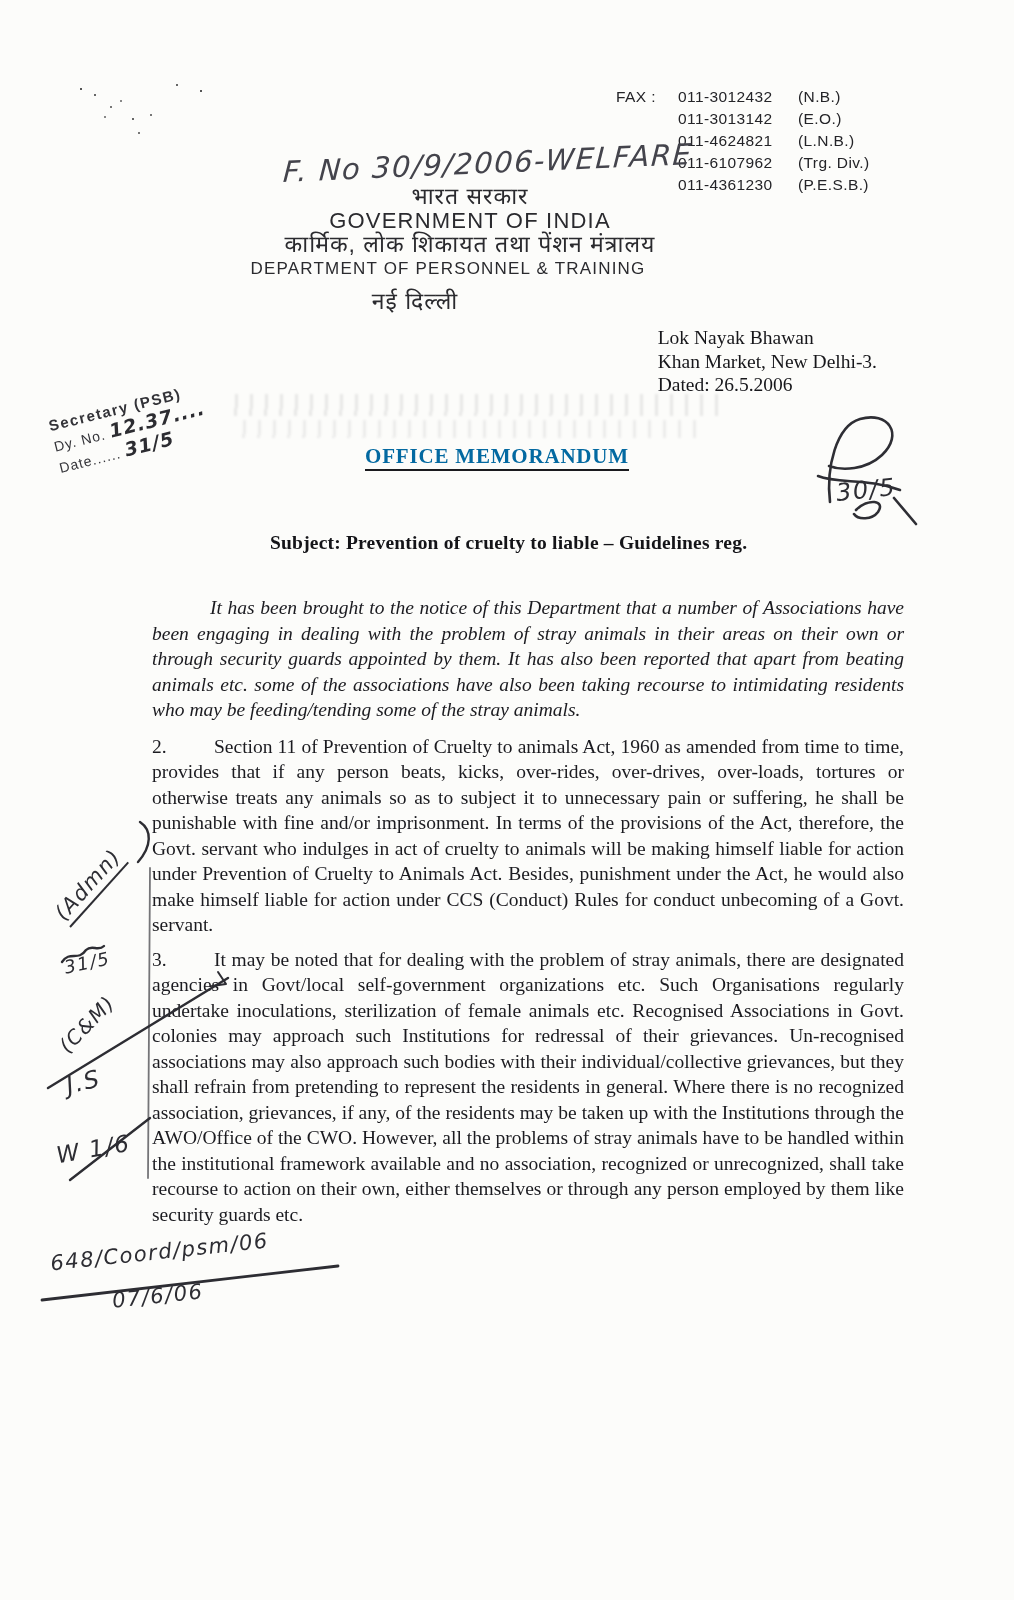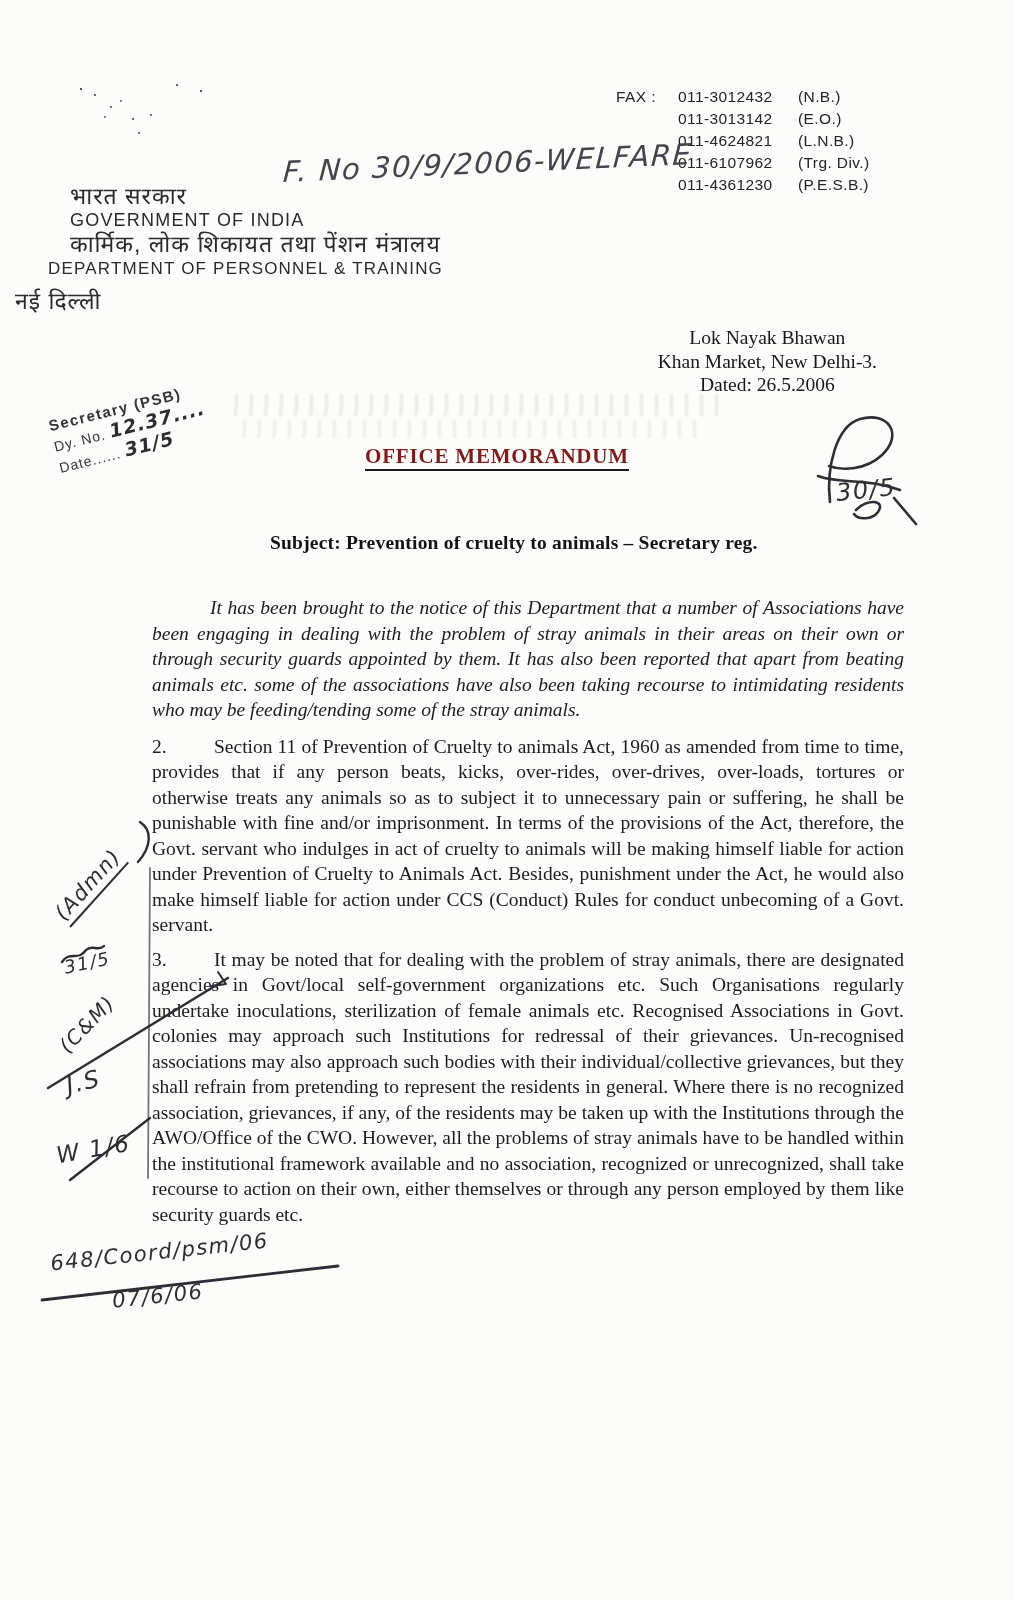--- a/index.html
+++ b/index.html
@@ -22,52 +22,52 @@
   .hand{
     font-family:"DejaVu Sans",sans-serif;font-style:italic;color:#3a3a40;
     letter-spacing:1.5px;
   }
   .fileno{
     position:absolute;left:283px;top:146px;font-size:29px;
     transform:rotate(-2.5deg) skewX(-6deg);white-space:nowrap;color:#44444c;
   }
   
   .letterhead{
-    position:absolute;left:70px;top:184px;width:800px;text-align:left;
+    position:absolute;left:70px;top:184px;width:800px;text-align:center;
     font-family:"Liberation Sans",sans-serif;color:#2a2a2e;
   }
   .lh-dev{font-size:23px;line-height:25px;letter-spacing:1px;}
-  .lh-eng{font-size:18px;line-height:23px;letter-spacing:1.2px;}
+  .lh-eng{font-size:22px;line-height:23px;letter-spacing:1.2px;}
   .lh-eng.small{font-size:17px;line-height:24px;}
   .shift20{transform:translateX(-22px);}
   .shift55{transform:translateX(-55px);margin-top:8px;}
   
   .address{
-    position:absolute;right:137px;top:326px;text-align:center;
+    position:absolute;right:137px;top:326px;text-align:left;
     font-size:19.5px;line-height:23.5px;color:#17171b;
   }
   
   .stamp{
     position:absolute;left:52px;top:398px;transform:rotate(-14deg);
     font-family:"Liberation Sans",sans-serif;color:#333338;white-space:nowrap;
   }
   .stamp .s1{font-size:15px;font-weight:bold;letter-spacing:1.5px;}
   .stamp .s2,.stamp .s3{font-size:14px;letter-spacing:1px;}
   .stamp .hv{font-family:"DejaVu Sans",sans-serif;font-style:italic;font-size:19px;font-weight:bold;color:#2c2c31;}
   
   .bleed{
     position:absolute;background:repeating-linear-gradient(92deg,
       transparent 0 7px, rgba(110,110,115,.14) 7px 10px, transparent 10px 15px);
     filter:blur(1.2px);border-radius:3px;
   }
   
   .memo-title{position:absolute;left:0;top:444px;width:994px;text-align:center;}
   .memo-title span{
     font-size:21px;font-weight:bold;letter-spacing:.8px;
-    border-bottom:2.5px solid #1a1a1e;padding-bottom:1px;color:#7f1d1d;
+    border-bottom:2.5px solid #1a1a1e;padding-bottom:1px;color:#0369a1;
   }
   
   .sig-svg{position:absolute;left:808px;top:406px;}
   .sig-date{
     position:absolute;left:836px;top:476px;font-size:24px;
     transform:rotate(-6deg);color:#2e2e34;
   }
   
   .subject{
     position:absolute;left:270px;top:532px;font-size:19.5px;font-weight:bold;
@@ -170,21 +170,21 @@
   <svg class="sig-svg" width="120" height="120" viewBox="0 0 120 120">
     <g fill="none" stroke="#2e2e34" stroke-width="2.6" stroke-linecap="round">
       <path d="M22,96 C18,62 28,20 52,13 C80,5 96,28 74,49 C58,64 34,65 21,60"></path>
       <path d="M10,70 C30,78 60,72 92,84"></path>
       <path d="M48,104 C60,92 78,94 70,106 C64,114 50,114 46,108"></path>
       <path d="M86,92 L108,118"></path>
     </g>
   </svg>
   <div class="sig-date hand">30/5</div>
 
-  <div class="subject">Subject: Prevention of cruelty to animals – Secretary reg.</div>
+  <div class="subject">Subject: Prevention of cruelty to liable – Guidelines reg.</div>
 
   <div class="bodytext">
     <p class="p1">It has been brought to the notice of this Department that a number of Associations have been engaging in dealing with the problem of stray animals in their areas on their own or through security guards appointed by them.  It has also been reported that apart from beating animals etc. some of the associations have also been taking recourse to intimidating residents who may be feeding/tending some of the stray animals.</p>
     <p class="pn"><span class="pnum">2.</span><span>Section 11 of Prevention of Cruelty to animals Act, 1960 as amended from time to time, provides that if any person beats, kicks, over-rides, over-drives, over-loads, tortures or otherwise treats any animals so as to subject it to unnecessary pain or suffering, he shall be punishable with fine and/or imprisonment.  In terms of the provisions of the Act, therefore, the Govt. servant who indulges in act of cruelty to animals will be making himself liable for action under Prevention of Cruelty to Animals Act.  Besides, punishment under the Act, he would also make himself liable for action under CCS (Conduct) Rules for conduct unbecoming of a Govt. servant.</span></p>
     <p class="pn"><span class="pnum">3.</span><span>It may be noted that for dealing with the problem of stray animals, there are designated agencies in Govt/local self-government organizations etc.  Such Organisations regularly undertake inoculations, sterilization of female animals etc.  Recognised Associations in Govt. colonies may approach such Institutions for redressal of their grievances.  Un-recognised associations may also approach such bodies with their individual/collective grievances, but they shall refrain from pretending to represent the residents in general.  Where there is no recognized association, grievances, if any, of the residents may be taken up with the Institutions through the AWO/Office of the CWO.  However, all the problems of stray animals have to be handled within the institutional framework available and no association, recognized or unrecognized, shall take recourse to action on their own, either themselves or through any  person employed by them like security guards etc.</span></p>
   </div>
 
   <div class="ann a-admn hand">(Admn)</div>
   <div class="ann a-315 hand">31/5</div>
   <div class="ann a-cm hand">(C&amp;M)</div>

